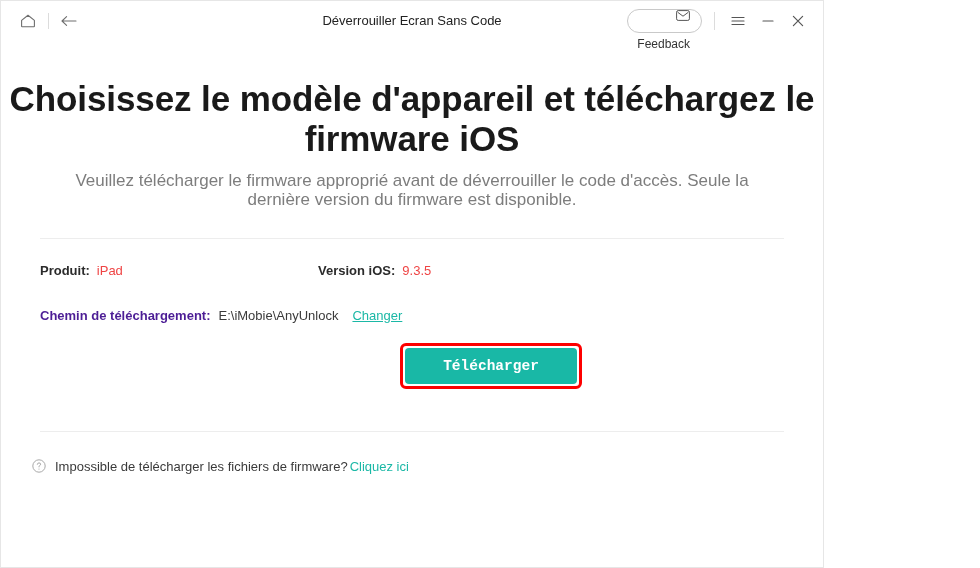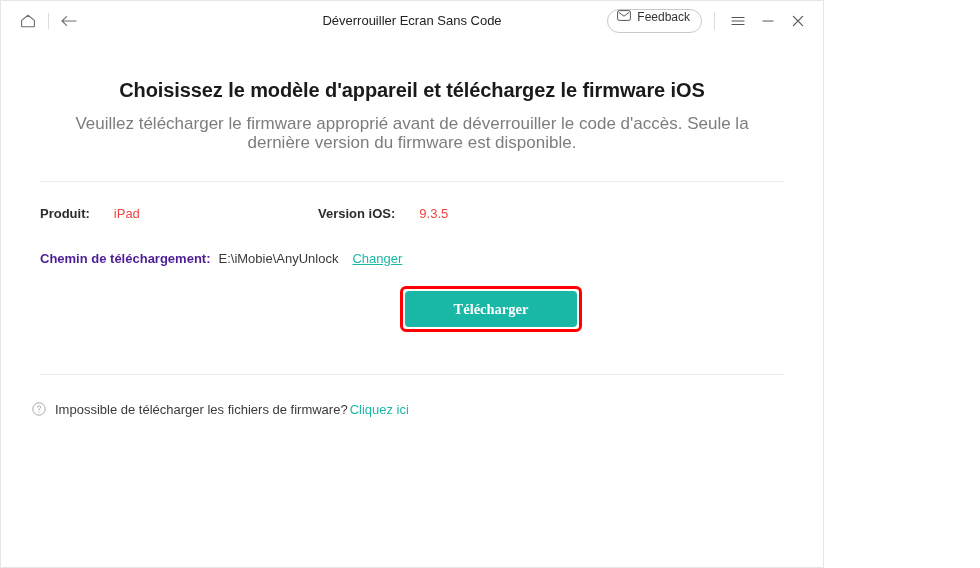--- a/index.html
+++ b/index.html
@@ -64,47 +64,48 @@
   }
   .tb-right {
     margin-left: auto;
     display: flex;
     align-items: center;
     gap: 0px;
     z-index: 2;
   }
   #feedback-button {
     display: flex;
-    align-items: flex-start;
-    gap: 6px;
+    align-items: flex-end;
+    gap: 16px;
     border: 1px solid #c9c9c9;
     border-radius: 13px;
     height: 22px;
     padding: 0 11px 0 9px;
     font-size: 12px;
     color: #333333;
     background: #ffffff;
     cursor: pointer;
     white-space: nowrap;
+    flex-direction: column;
   }
   .tb-div {
     width: 1px;
     height: 18px;
     background: #dcdcdc;
     margin: 0 8px 0 12px;
   }
 
   
   #content {
     padding: 0;
   }
   #page-title {
     margin: 38px 0 0 0;
     text-align: center;
-    font-size: 20px;
+    font-size: 35px;
     font-weight: bold;
     color: #1a1a1a;
     letter-spacing: -0.1px;
   }
   #page-subtitle {
     margin: 12px auto 0 auto;
     width: 690px;
     text-align: center;
     font-size: 17px;
     line-height: 19px;
@@ -121,21 +122,21 @@
   #divider-bottom { margin-top: 0; }
 
   #info-row {
     width: 744px;
     margin: 0 auto;
     padding-top: 24px;
     display: flex;
     font-size: 13px;
     color: #333333;
   }
-  .info-cell { display: flex; align-items: baseline; gap: 17px; }
+  .info-cell { display: flex; align-items: baseline; }
   .info-label { font-weight: bold; color: #2b2b2b; }
   .info-value { margin-left: 7px; color: #ef4444; }
   #info-cell-product { width: 278px; }
   #info-cell-model   { width: 218px; }
 
   #path-row {
     width: 744px;
     margin: 0 auto;
     padding-top: 22px;
     display: flex;
@@ -173,21 +174,21 @@
     left: 404px;
     top: 13px;
     width: 172px;
     height: 36px;
     background: #19b8a6;
     border: none;
     border-radius: 4px;
     color: #ffffff;
     font-size: 14.5px;
     font-weight: bold;
-    font-family: Liberation Serif, serif;
+    font-family: Liberation Mono, monospace;
     cursor: pointer;
   }
 
   
   #hints {
     width: 760px;
     margin: 0 auto;
     padding-top: 26px;
   }
   .hint-row {

